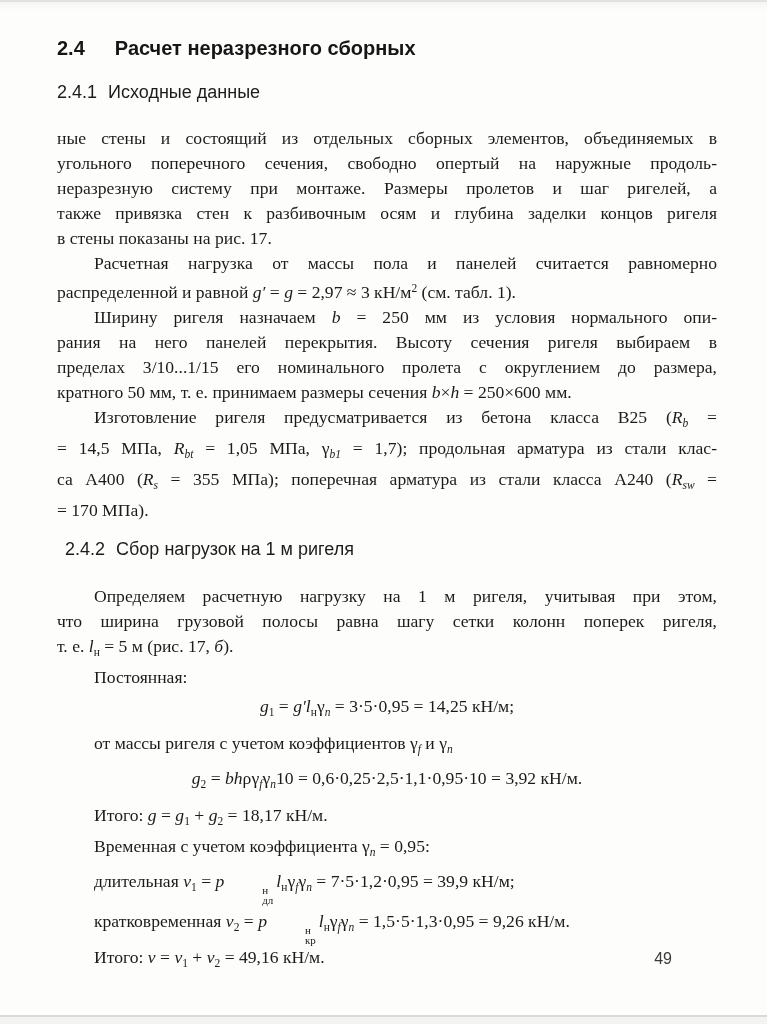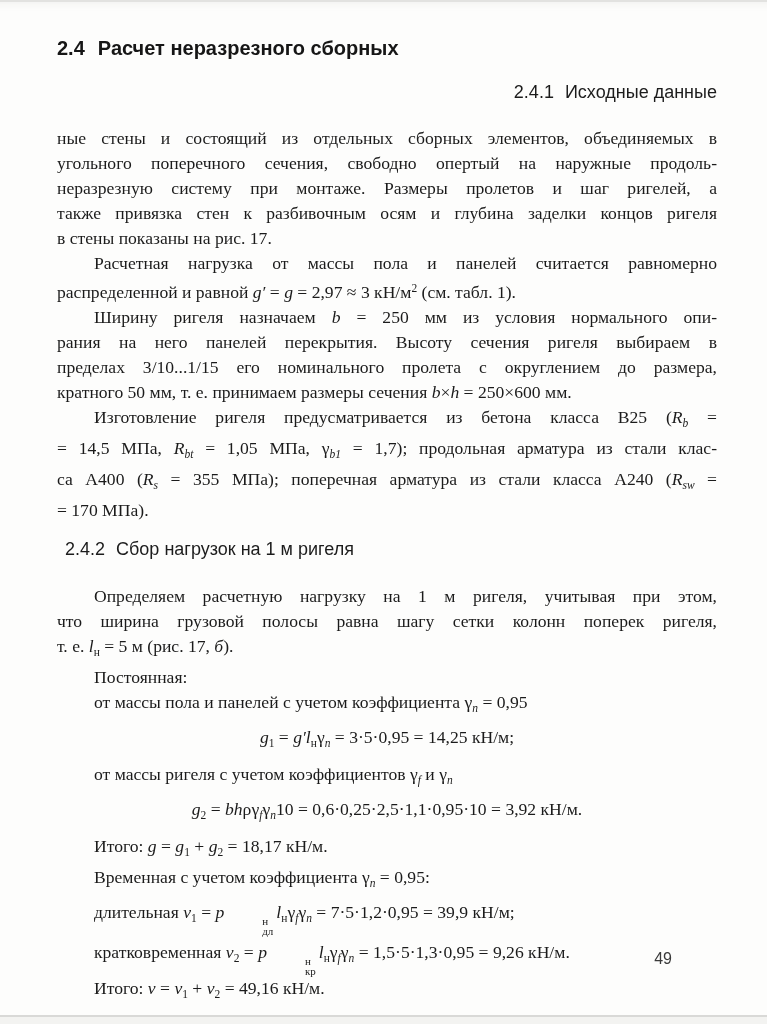--- a/index.html
+++ b/index.html
@@ -7,23 +7,23 @@
     position:relative;width:767px;height:1024px;margin:0 auto;
     background:#fdfdfc;
     border-top:2px solid #e2e2e0;
     box-shadow: inset 0 -9px 0 #f3f3f1, inset 0 -11px 0 #d9d9d7, inset 0 14px 10px -12px #f1f1ef;
     overflow:hidden;
     font-family:"Liberation Serif",serif;
   }
   .doc{position:absolute;left:57px;right:50px;top:30px;color:#1c1c1c;}
   .h1{font:700 20px/24px "Liberation Sans",sans-serif;color:#161616;margin:4px 0 21px;}
   .h2{font:400 18px/22px "Liberation Sans",sans-serif;color:#1c1c1c;}
-  .h2a{margin:8px 0 23px;text-align:right;}
+  .h2a{margin:8px 0 23px;}
   .h2b{margin:15px 8px 24px;}
-  .h1 span:first-child{margin-right:13px;}
+  .h1 span:first-child{margin-right:30px;}
   .h2 span:first-child{margin-right:11px;}
   .ln{font-size:17.6px;line-height:25px;color:#1b1b1b;}
   .j{text-align:justify;text-align-last:justify;}
   .ind{text-indent:37px;}
   .ctr{text-align:center;text-align-last:center;text-indent:0;margin:4px 0 6px;}
   .tall{line-height:32px;}
   .it{font-style:italic;}
   .sb{font-size:11.5px;vertical-align:-4px;letter-spacing:0;}
   .sp{font-size:11.5px;vertical-align:6px;}
   .stk{display:inline-flex;flex-direction:column;align-items:flex-start;
@@ -50,21 +50,20 @@
       <div class="ln"><span>кратного 50 мм, т. е. принимаем размеры сечения </span><span class="it">b</span><span>×</span><span class="it">h</span><span> = 250×600 мм.</span></div>
       <div class="ln j ind"><span>Изготовление ригеля предусматривается из бетона класса В25 (</span><span class="it">R</span><span class="it sb">b</span><span> =</span></div>
       <div class="ln j"><span>= 14,5 МПа, </span><span class="it">R</span><span class="it sb">bt</span><span> = 1,05 МПа, γ</span><span class="it sb">b1</span><span> = 1,7); продольная арматура из стали клас-</span></div>
       <div class="ln j"><span>са А400 (</span><span class="it">R</span><span class="it sb">s</span><span> = 355 МПа); поперечная арматура из стали класса А240 (</span><span class="it">R</span><span class="it sb">sw</span><span> =</span></div>
       <div class="ln"><span>= 170 МПа).</span></div>
       <div class="h2 h2b"><span>2.4.2</span><span>Сбор нагрузок на 1 м ригеля</span></div>
       <div class="ln j ind"><span>Определяем расчетную нагрузку на 1 м ригеля, учитывая при этом,</span></div>
       <div class="ln j"><span>что ширина грузовой полосы равна шагу сетки колонн поперек ригеля,</span></div>
       <div class="ln"><span>т. е. </span><span class="it">l</span><span class="sb">н</span><span> = 5 м (рис. 17, </span><span class="it">б</span><span>).</span></div>
       <div class="ln ind"><span>Постоянная:</span></div>
-      <div class="ln ind"><span>от массы пола и панелей с учетом коэффициента γ</span><span class="it sb">n</span><span> = 0,95</span></div>
       <div class="ln ctr"><span class="it">g</span><span class="sb">1</span><span> = </span><span class="it">g′l</span><span class="sb">н</span><span>γ</span><span class="it sb">n</span><span> = 3·5·0,95 = 14,25 кН/м;</span></div>
       <div class="ln ind"><span>от массы ригеля с учетом коэффициентов γ</span><span class="it sb">f</span><span> и γ</span><span class="it sb">n</span></div>
       <div class="ln ctr"><span class="it">g</span><span class="sb">2</span><span> = </span><span class="it">bh</span><span>ργ</span><span class="it sb">f</span><span>γ</span><span class="it sb">n</span><span>10 = 0,6·0,25·2,5·1,1·0,95·10 = 3,92 кН/м.</span></div>
       <div class="ln ind"><span>Итого: </span><span class="it">g</span><span> = </span><span class="it">g</span><span class="sb">1</span><span> + </span><span class="it">g</span><span class="sb">2</span><span> = 18,17 кН/м.</span></div>
       <div class="ln ind"><span>Временная с учетом коэффициента γ</span><span class="it sb">n</span><span> = 0,95:</span></div>
       <div class="ln ind tall"><span>длительная </span><span class="it">v</span><span class="sb">1</span><span> = </span><span class="it">p</span><span class="stk">
           <span>н</span>
           <span>дл</span>
         </span><span class="it">l</span><span class="sb">н</span><span>γ</span><span class="it sb">f</span><span>γ</span><span class="it sb">n</span><span> = 7·5·1,2·0,95 = 39,9 кН/м;</span></div>
       <div class="ln ind tall"><span>кратковременная </span><span class="it">v</span><span class="sb">2</span><span> = </span><span class="it">p</span><span class="stk">

